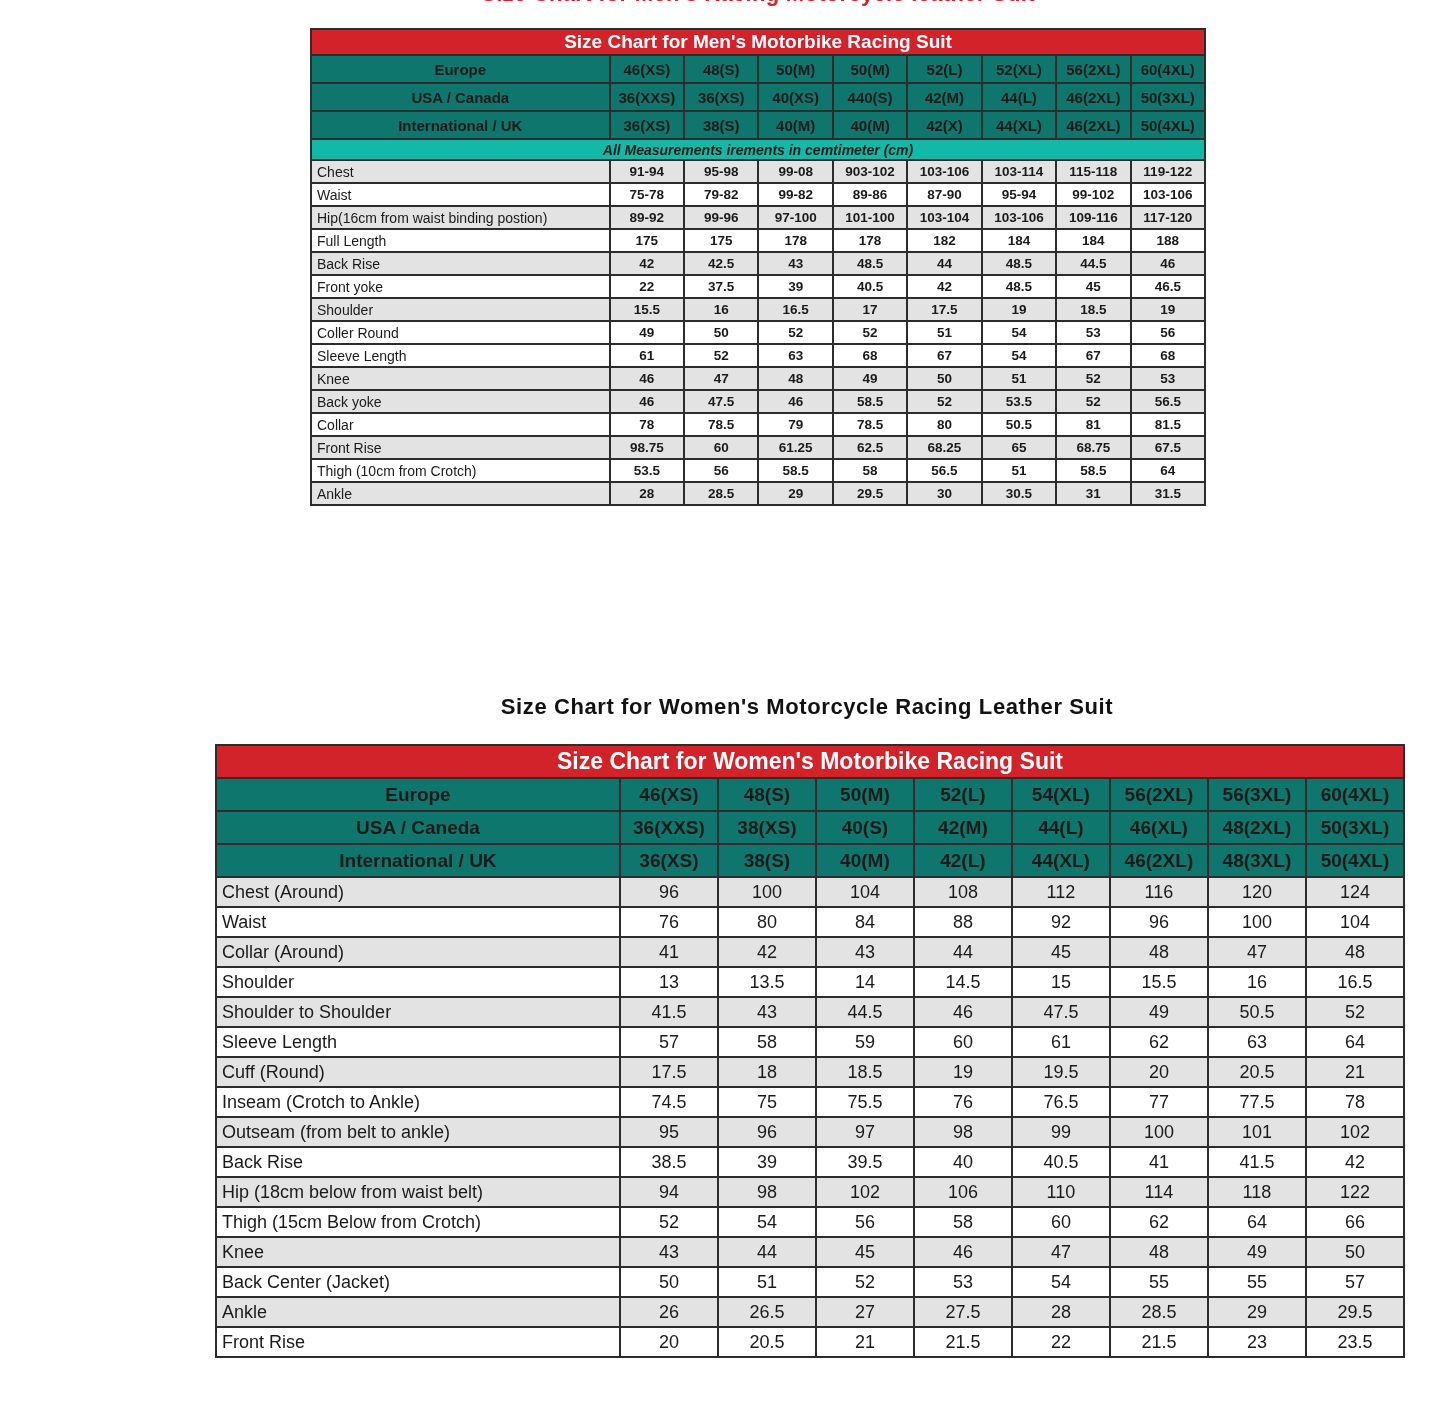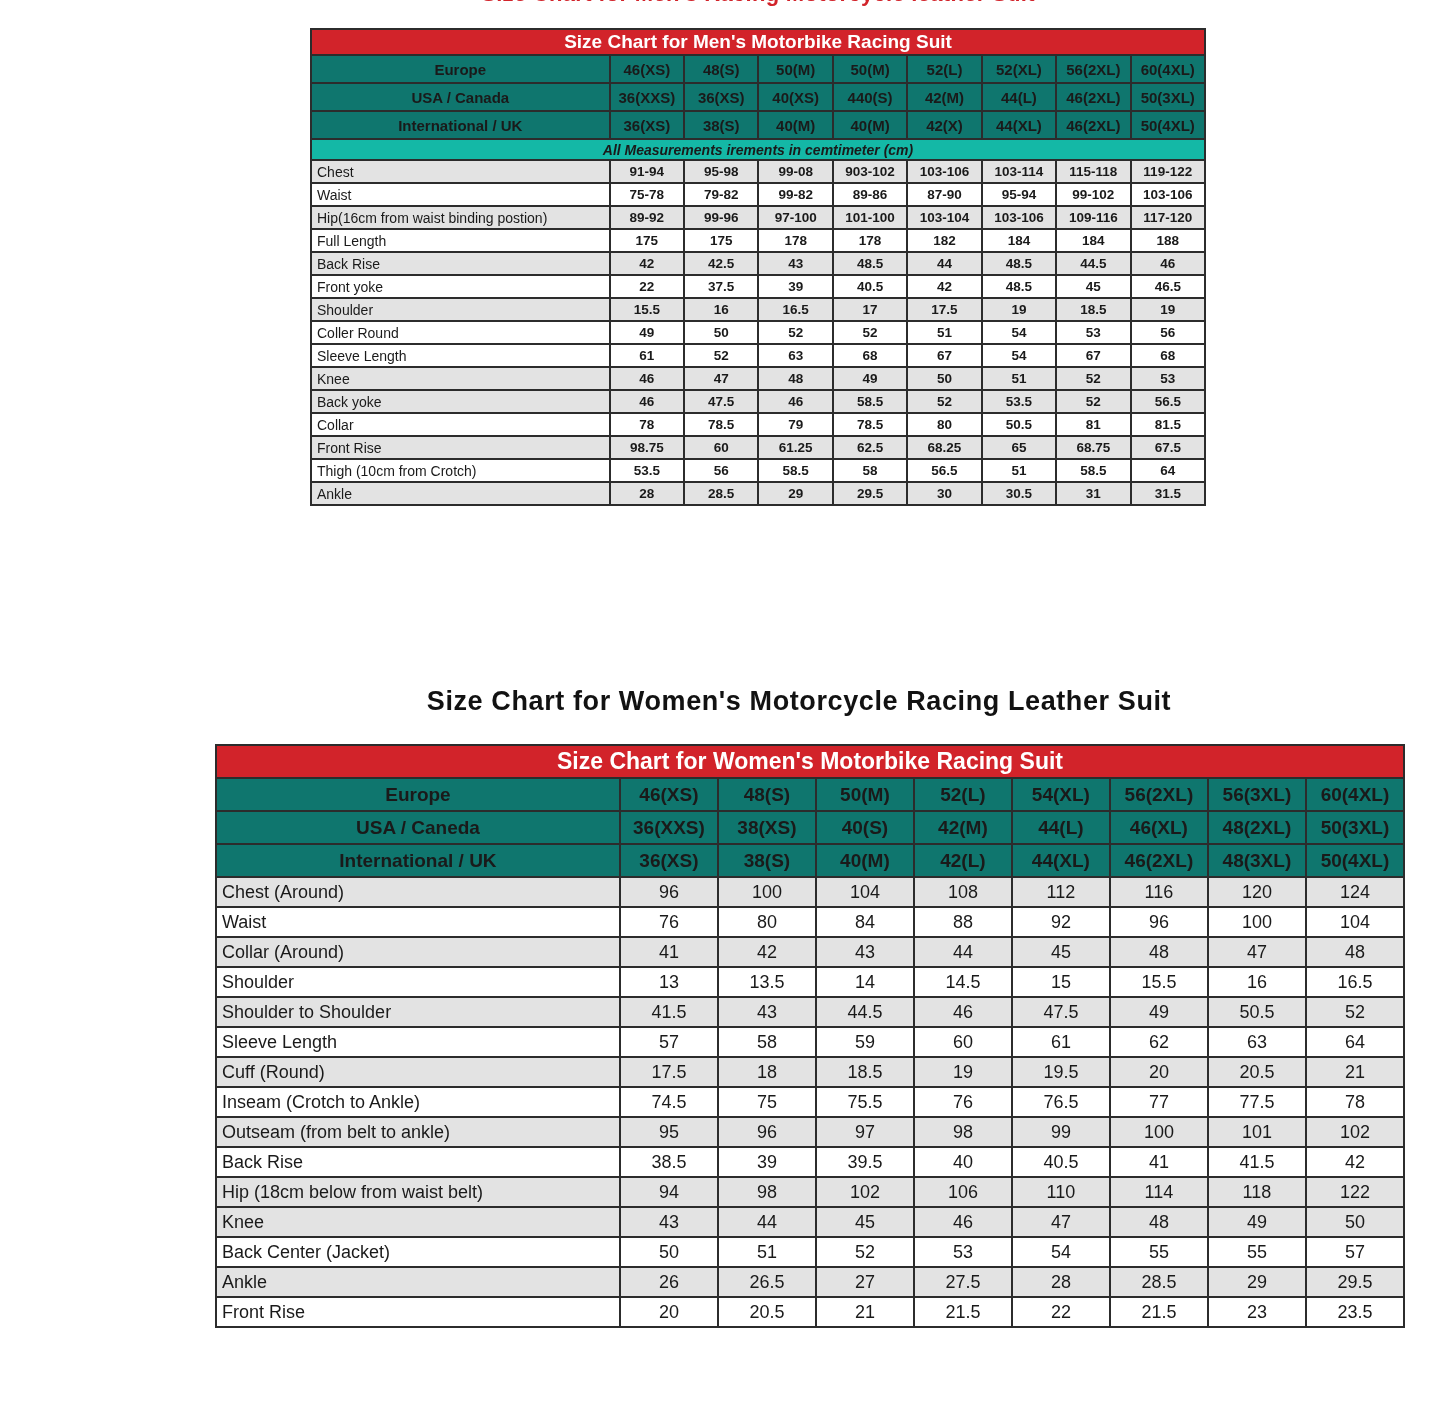--- a/index.html
+++ b/index.html
@@ -9,22 +9,22 @@
     font-family:"Liberation Sans", sans-serif;
     position:relative;
     overflow:hidden;
     color:#1a1a1a;
   }
   
   .top-clip{position:absolute;left:310px;top:0;width:896px;height:9px;overflow:hidden;}
   .top-clip span{display:block;margin-top:-19px;text-align:center;font-weight:bold;font-size:22px;color:#d2232a;letter-spacing:.3px;}
 
   .men-wrap{position:absolute;left:310px;top:28px;width:896px;}
-  .women-title{position:absolute;left:200px;top:682px;width:1190px;margin:4px;
-    text-align:center;font-size:27px;font-weight:bold;color:#121212;letter-spacing:.6px;}
+  .women-title{position:absolute;left:200px;top:682px;width:1190px;margin:12px;
+    text-align:center;font-size:22px;font-weight:bold;color:#121212;letter-spacing:.6px;}
   .women-wrap{position:absolute;left:200px;top:744px;width:1190px;padding-left:15px;}
 
   table{border-collapse:collapse;width:100%;table-layout:fixed;border:1px solid #2c2c2c;}
   th,td{border:2px solid #2c2c2c;text-align:center;vertical-align:middle;padding:0;
     overflow:hidden;white-space:nowrap;}
 
   .title-row th{background:#d2232a;color:#ffffff;font-weight:bold;}
   .men-table  .title-row th{height:24px;font-size:19px;}
   .women-table .title-row th{height:31px;font-size:23px;}
 
@@ -447,20 +447,31 @@
             <td class="lbl">Hip (18cm below from waist belt)</td>
             <td class="val">94</td>
             <td class="val">98</td>
             <td class="val">102</td>
             <td class="val">106</td>
             <td class="val">110</td>
             <td class="val">114</td>
             <td class="val">118</td>
             <td class="val">122</td>
           </tr>
+          <tr class="data-row">
+            <td class="lbl">Thigh (15cm Below from Crotch)</td>
+            <td class="val">52</td>
+            <td class="val">54</td>
+            <td class="val">56</td>
+            <td class="val">58</td>
+            <td class="val">60</td>
+            <td class="val">62</td>
+            <td class="val">64</td>
+            <td class="val">66</td>
+          </tr>
           <tr class="data-row stripe">
             <td class="lbl">Knee</td>
             <td class="val">43</td>
             <td class="val">44</td>
             <td class="val">45</td>
             <td class="val">46</td>
             <td class="val">47</td>
             <td class="val">48</td>
             <td class="val">49</td>
             <td class="val">50</td>

